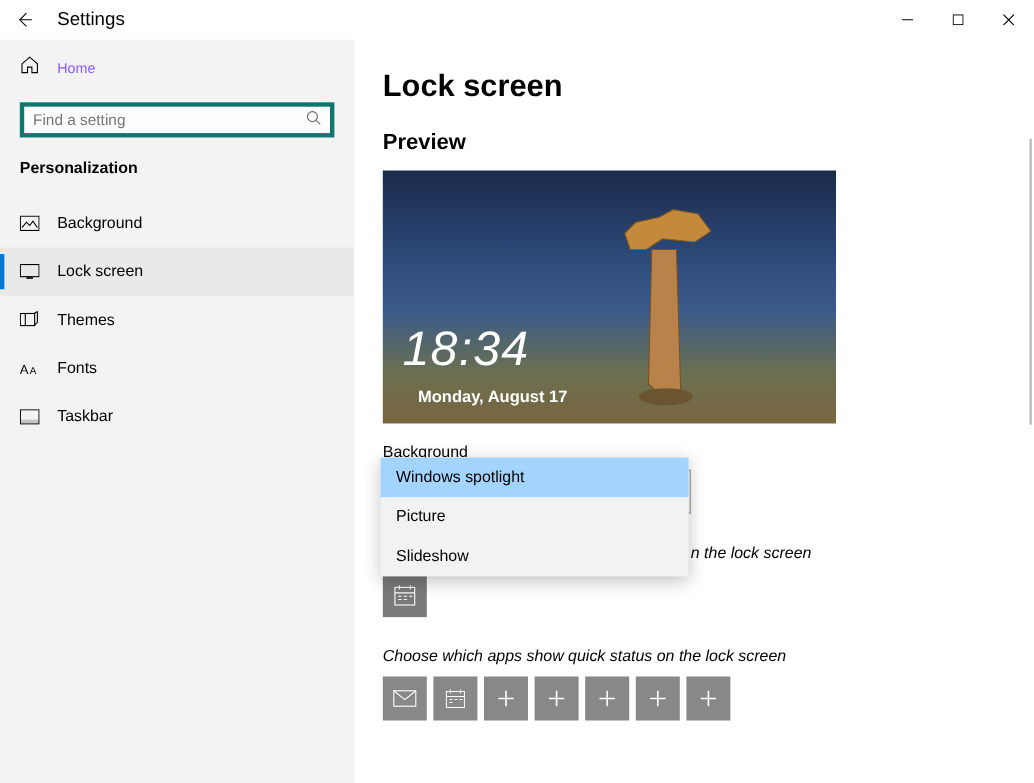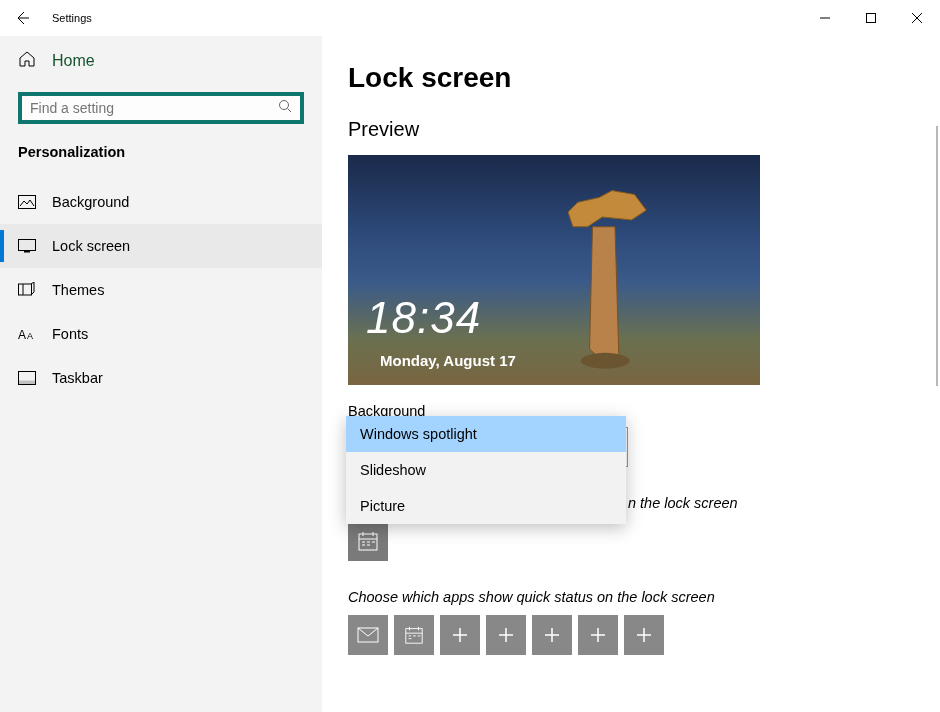--- a/index.html
+++ b/index.html
@@ -1,41 +1,41 @@
 <!DOCTYPE html>
 <html><head>
 <meta charset="utf-8">
 <style>
 * { box-sizing: border-box; margin: 0; padding: 0; font-family: "Segoe UI", Arial, sans-serif; }
 body { width: 940px; height: 712px; background: #fff; overflow: hidden; position: relative; }
 
 .titlebar { height: 36px; display: flex; align-items: center; justify-content: space-between; padding: 0 0 0 12px; }
 .titlebar-left { display: flex; align-items: center; gap: 20px; }
 .titlebar-back { width: 20px; height: 20px; display: flex; align-items: center; justify-content: center; cursor: pointer; }
-.titlebar-title { font-size: 11px; color: #000; }
+.titlebar-title { font-size: 17px; color: #000; }
 .titlebar-controls { display: flex; }
 .titlebar-btn { width: 46px; height: 32px; display: flex; align-items: center; justify-content: center; cursor: pointer; }
 
 .app-body { display: flex; height: calc(712px - 36px); }
 
 .sidebar { width: 322px; background: #f3f3f3; padding: 0 0 0 0; position: relative; }
 .sidebar-home { display: flex; align-items: center; gap: 16px; padding: 14px 18px; cursor: pointer; }
-.sidebar-home span.label { font-size: 16px; color: #14532d; }
+.sidebar-home span.label { font-size: 13px; color: #8b5cf6; }
 .searchbox { margin: 6px 18px 20px 18px; height: 32px; border: 4px solid #0f766e; background: #fdfdfd; display: flex; align-items: center; padding: 0 8px; position: relative; }
 .searchbox input { border: none; outline: none; flex: 1; font-size: 14px; background: transparent; color: #666; }
 .searchbox .icon { position: absolute; right: 8px; color: #666; }
 .category-title { font-size: 14.5px; font-weight: 600; padding: 0 18px 20px 18px; }
 .nav-item { display: flex; align-items: center; gap: 16px; padding: 13px 18px; cursor: pointer; font-size: 14.5px; color: #000; position: relative; }
 .nav-item .icon { width: 18px; height: 18px; display: inline-flex; align-items: center; justify-content: center; }
 .nav-item.active::before { content: ""; position: absolute; left: 0; top: 6px; bottom: 6px; width: 4px; background: #0078d4; }
 .nav-item.active { background: rgba(0,0,0,0.04); }
 
 .main { flex: 1; padding: 26px 0 0 26px; overflow: hidden; position: relative; }
 .main h1 { font-size: 28px; font-weight: 600; margin-bottom: 24px; }
-.main h2 { font-size: 20px; font-weight: 400; margin-bottom: 14px; }
+.main h2 { font-size: 20px; font-weight: 700; margin-bottom: 14px; }
 .preview-thumb { width: 412px; height: 230px; background: linear-gradient(to bottom, #1a2a4a 0%, #2d4a7a 35%, #3a5a8a 55%, #6a7050 80%, #7a6540 100%); position: relative; margin-bottom: 18px; overflow: hidden; }
 .preview-rock { position: absolute; left: 45%; top: 8%; width: 36%; height: 85%; }
 .preview-rock svg { width: 100%; height: 100%; }
 .preview-time { position: absolute; left: 18px; bottom: 42px; color: #fff; font-size: 44px; font-weight: 300; letter-spacing: 1px; font-style: italic; }
 .preview-date { position: absolute; left: 32px; bottom: 16px; color: #fff; font-size: 15px; font-weight: 700; }
 .field-label { font-size: 14.5px; margin-bottom: 8px; color: #000; }
 .dropdown { width: 280px; height: 40px; border: 1px solid #999; background: #fff; position: relative; cursor: pointer; }
 .section-text { font-size: 14.5px; margin: 28px 0 10px 0; font-style: italic; }
 .tile-row { display: flex; gap: 6px; }
 .tile { width: 40px; height: 40px; background: #888; display: flex; align-items: center; justify-content: center; cursor: pointer; }
@@ -220,15 +220,15 @@
           </svg>
       </div>
     </div>
 
     <div class="scrollbar-indicator"></div>
   </div>
 </div>
 
 <div class="popup">
   <div class="popup-item highlight">Windows spotlight</div>
+  <div class="popup-item">Picture</div>
   <div class="popup-item">Slideshow</div>
-  <div class="popup-item">Picture</div>
 </div>
 
 </body></html>

